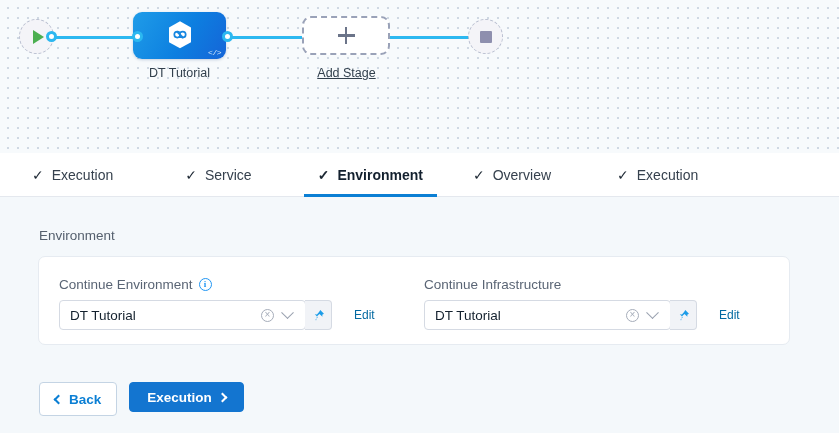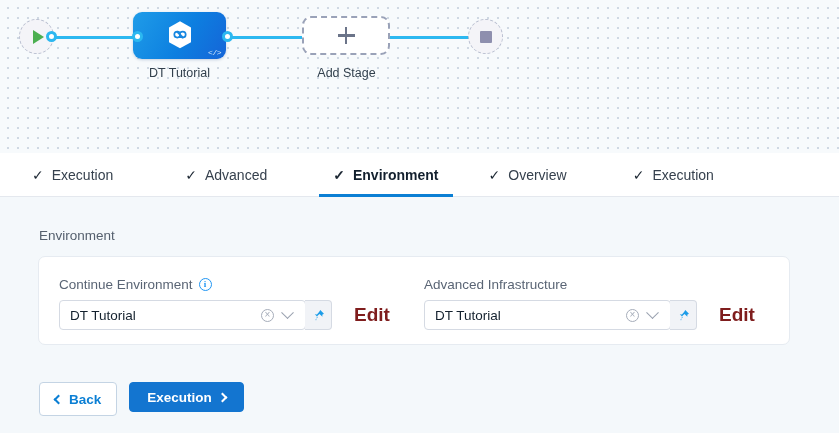--- a/index.html
+++ b/index.html
@@ -88,21 +88,21 @@
     font-family: "Liberation Mono", monospace;
     letter-spacing: -0.5px;
   }
   .node-label {
     position: absolute; top: 66px;
     font-size: 12.5px; color: #32404d;
     text-align: center;
     white-space: nowrap;
   }
   .label-stage { left: 133px; width: 93px; }
-  .label-add   { left: 300px; width: 93px; }
+  .label-add   { left: 300px; width: 93px; text-decoration: underline; }
 
   .add-stage {
     position: absolute; left: 302px; top: 16px;
     width: 88px; height: 39px;
     border: 2px dashed #9aa2b8;
     border-radius: 9px;
     background: #ffffff;
     display: flex; align-items: center; justify-content: center;
   }
   .plus {
@@ -218,23 +218,23 @@
     background: #f1f3f7;
     border: 1px solid #d5dae3;
     border-left: none;
     border-radius: 0 4px 4px 0;
     display: flex; align-items: center; justify-content: center;
     margin-left: -1px;
     cursor: pointer;
   }
   .edit-link {
     margin-left: 22px;
-    font-size: 19px;
-    font-weight: bold;
-    color: #7f1d1d;
+    font-size: 12px;
+    font-weight: normal;
+    color: #0369a1;
     cursor: pointer;
   }
 
   
   .footer { position: absolute; left: 39px; top: 185px; display: flex; gap: 12px; }
   .btn {
     display: flex; align-items: center; gap: 7px;
     height: 30px;
     border-radius: 4px;
     font-size: 13.5px;
@@ -307,21 +307,21 @@
   </div>
 
   <div class="tabbar">
     <div class="tabs">
       <div class="tab">
         <span class="check">✓</span>
         <span>Execution</span>
       </div>
       <div class="tab">
         <span class="check">✓</span>
-        <span>Advanced</span>
+        <span>Service</span>
       </div>
       <div class="tab active">
         <span class="check">✓</span>
         <span>Environment</span>
       </div>
       <div class="tab">
         <span class="check">✓</span>
         <span>Overview</span>
       </div>
       <div class="tab">
@@ -352,21 +352,21 @@
             <svg width="13" height="13" viewBox="0 0 16 16">
               <path d="M10.2 1.3 L14.7 5.8 L12.6 7 L12.9 9.6 L9.2 6 L6.2 9 L5 14 L4.2 13.2 L7.1 10.1 L3.4 6.4 L6.1 6.8 L8.9 3.5 Z" fill="#1c9ce8"></path>
             </svg>
           </div>
           <span class="edit-link">Edit</span>
         </div>
       </div>
 
       <div class="field-group fg-right">
         <div class="field-label">
-          <span>Advanced Infrastructure</span>
+          <span>Continue Infrastructure</span>
         </div>
         <div class="input-row">
           <div class="input-shell">
             <span class="input-text">DT Tutorial</span>
             <span class="clear-icon">×</span>
             <span class="chev-down"></span>
           </div>
           <div class="pin-btn">
             <svg width="13" height="13" viewBox="0 0 16 16">
               <path d="M10.2 1.3 L14.7 5.8 L12.6 7 L12.9 9.6 L9.2 6 L6.2 9 L5 14 L4.2 13.2 L7.1 10.1 L3.4 6.4 L6.1 6.8 L8.9 3.5 Z" fill="#1c9ce8"></path>

